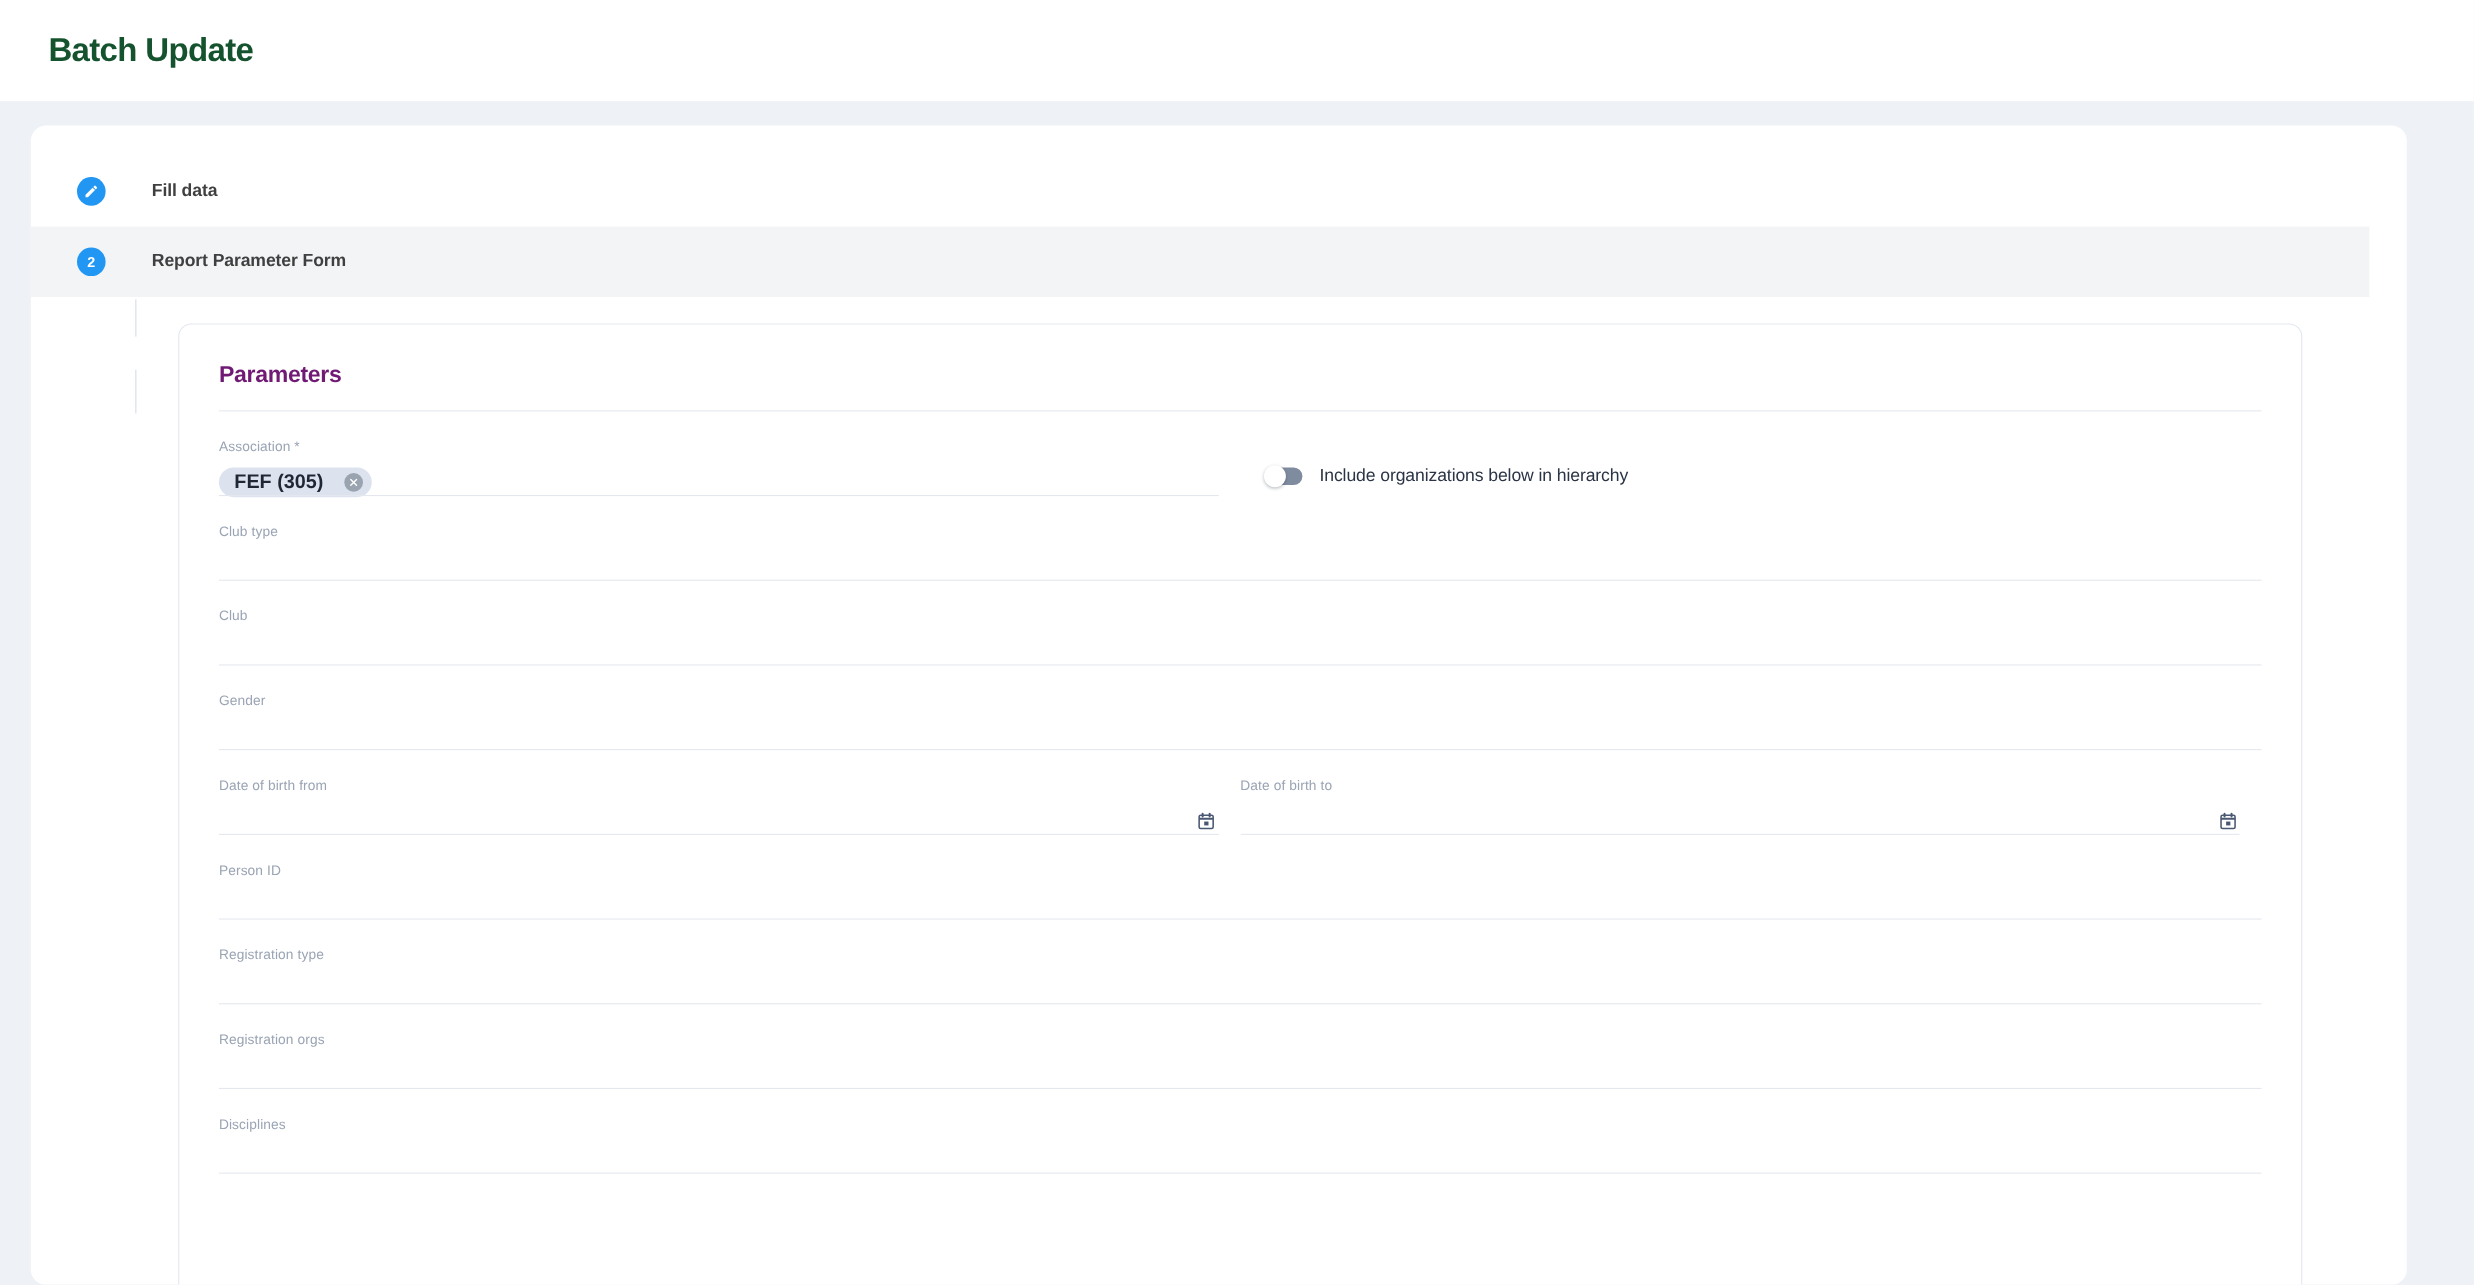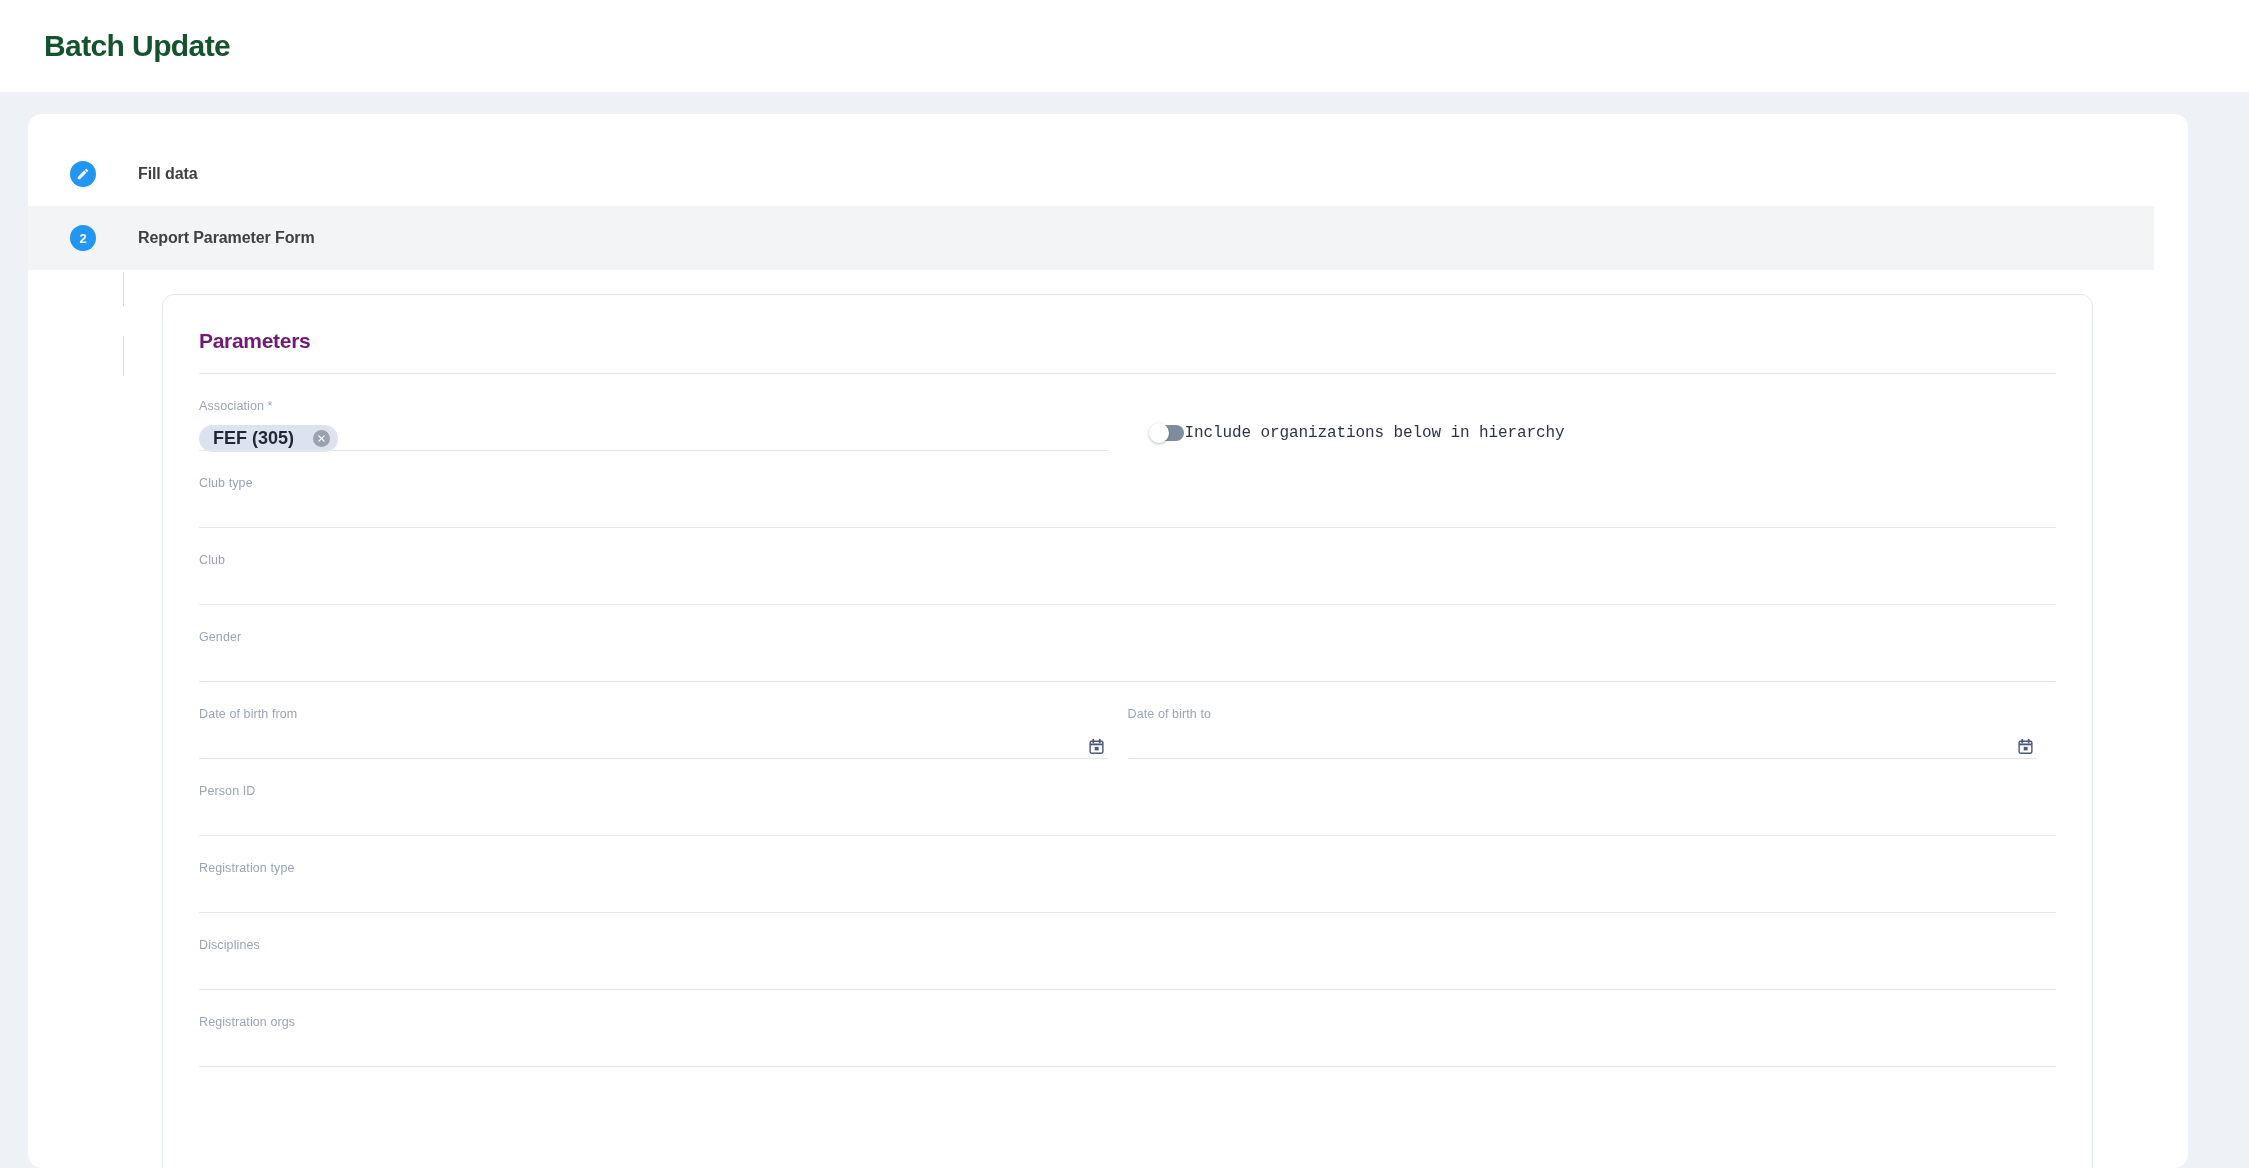--- a/index.html
+++ b/index.html
@@ -218,25 +218,24 @@
     flex: none;
     cursor: pointer;
   }
 
   .chip-remove svg { display: block; }
 
   
   .toggle-wrap {
     display: flex;
     align-items: center;
-    gap: 1px;
+    gap: 16px;
     padding-top: 40px;
     padding-left: 22px;
     flex: 1 1 auto;
-    font-family: Liberation Mono, monospace;
   }
 
   .toggle {
     width: 34px;
     height: 16px;
     border-radius: 9px;
     background: #7f8c9f;
     position: relative;
     flex: none;
     cursor: pointer;
@@ -421,29 +420,29 @@
 
         <div class="field">
           <span class="field-label">Registration type</span>
           <div class="field-control">
             <span class="spacer-input"></span>
           </div>
           <div class="field-underline"></div>
         </div>
 
         <div class="field">
+          <span class="field-label">Registration orgs</span>
+          <div class="field-control">
+            <span class="spacer-input"></span>
+          </div>
+          <div class="field-underline"></div>
+        </div>
+
+        <div class="field">
           <span class="field-label">Disciplines</span>
-          <div class="field-control">
-            <span class="spacer-input"></span>
-          </div>
-          <div class="field-underline"></div>
-        </div>
-
-        <div class="field">
-          <span class="field-label">Registration orgs</span>
           <div class="field-control">
             <span class="spacer-input"></span>
           </div>
           <div class="field-underline"></div>
         </div>
 
       </div>
     </div>
   </div>
 </div>

